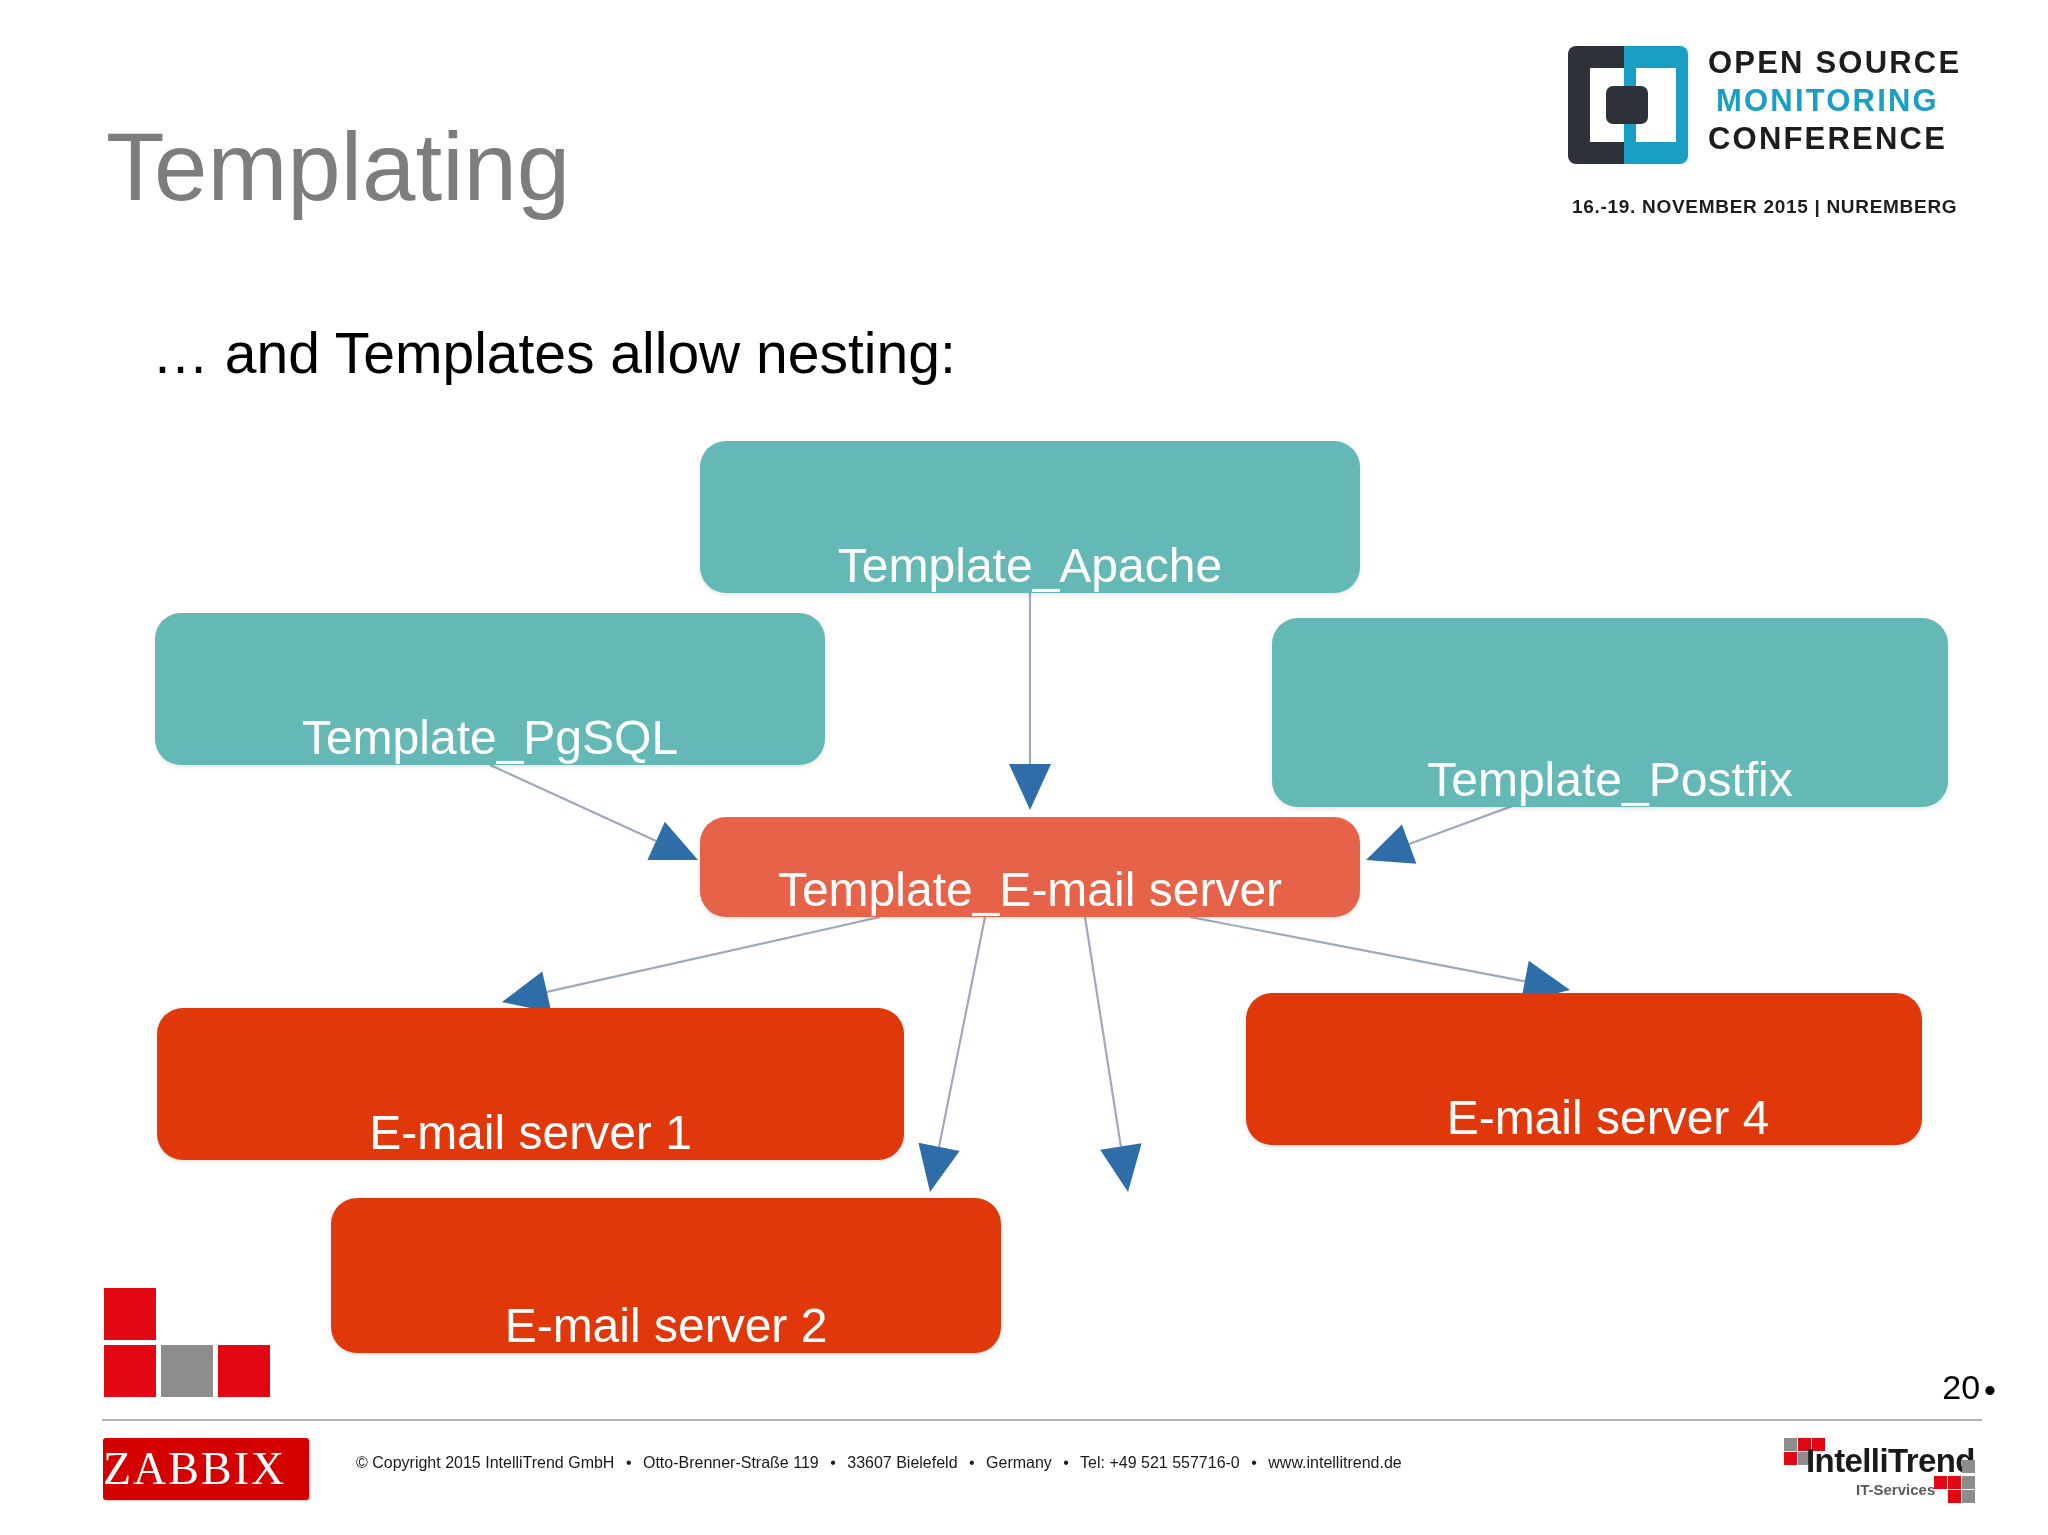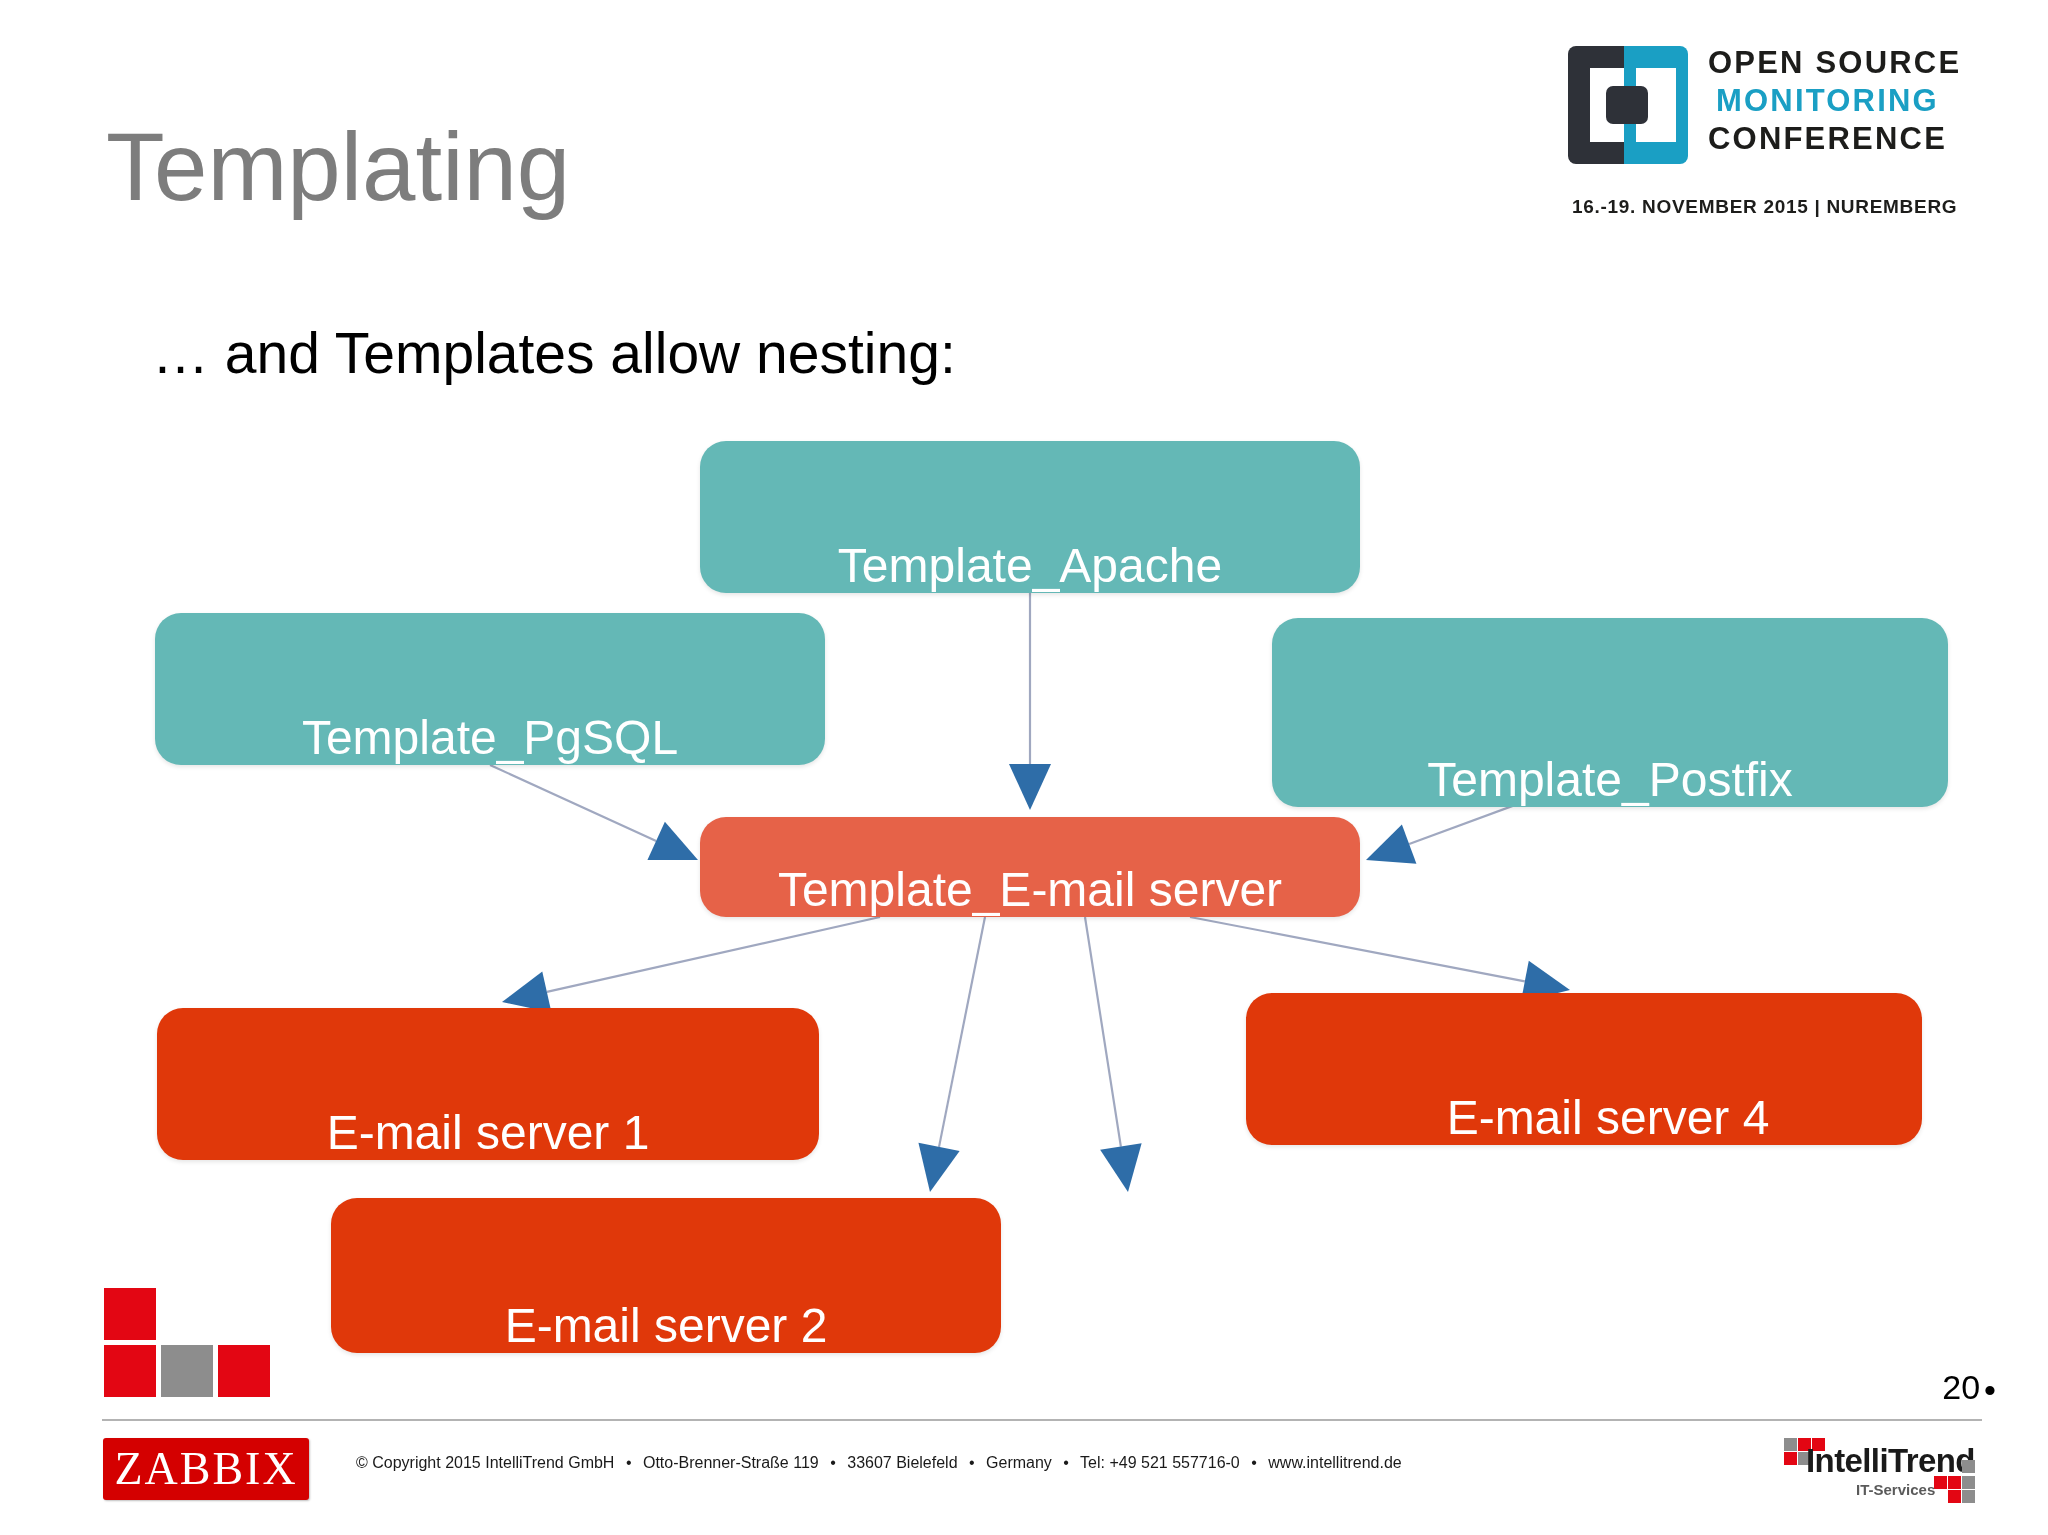--- a/index.html
+++ b/index.html
@@ -174,21 +174,20 @@
   #zabbix-logo {
     position: absolute;
     left: 103px;
     top: 1438px;
     width: 206px;
     height: 62px;
     background: #d40000;
     border-radius: 3px;
     display: flex;
     align-items: center;
-    justify-content: center;
     box-shadow: 1px 1px 2px rgba(0,0,0,0.25);
   }
   #zabbix-logo span {
     color: #ffffff;
     font-size: 46px;
     letter-spacing: 2px;
     line-height: 1;
     font-family: "Liberation Serif", serif;
   }
   #footer-text {
@@ -281,21 +280,21 @@
       </div>
       <div class="node teal" style="left: 155px; top: 613px; width: 670px; height: 152px; background: rgb(100, 184, 182);">
         <span>Template_PgSQL</span>
       </div>
       <div class="node teal" style="left: 1272px; top: 618px; width: 676px; height: 189px; background: rgb(100, 184, 182);">
         <span>Template_Postfix</span>
       </div>
       <div class="node coral" style="left: 700px; top: 817px; width: 660px; height: 100px; background: rgb(230, 98, 72);">
         <span>Template_E-mail server</span>
       </div>
-      <div class="node red" style="left: 157px; top: 1008px; width: 662px; height: 152px; background: rgb(224, 56, 10);">
+      <div class="node red" style="left: 157px; top: 1008px; width: 747px; height: 152px; background: rgb(224, 56, 10);">
         <span>E-mail server 1</span>
       </div>
       <div class="node red" style="left: 1246px; top: 993px; width: 676px; height: 152px; background: rgb(224, 56, 10); padding-left: 48px;">
         <span>E-mail server 4</span>
       </div>
       <div class="node red" style="left: 331px; top: 1198px; width: 670px; height: 155px; background: rgb(224, 56, 10);">
         <span>E-mail server 2</span>
       </div>
     </div>
 

